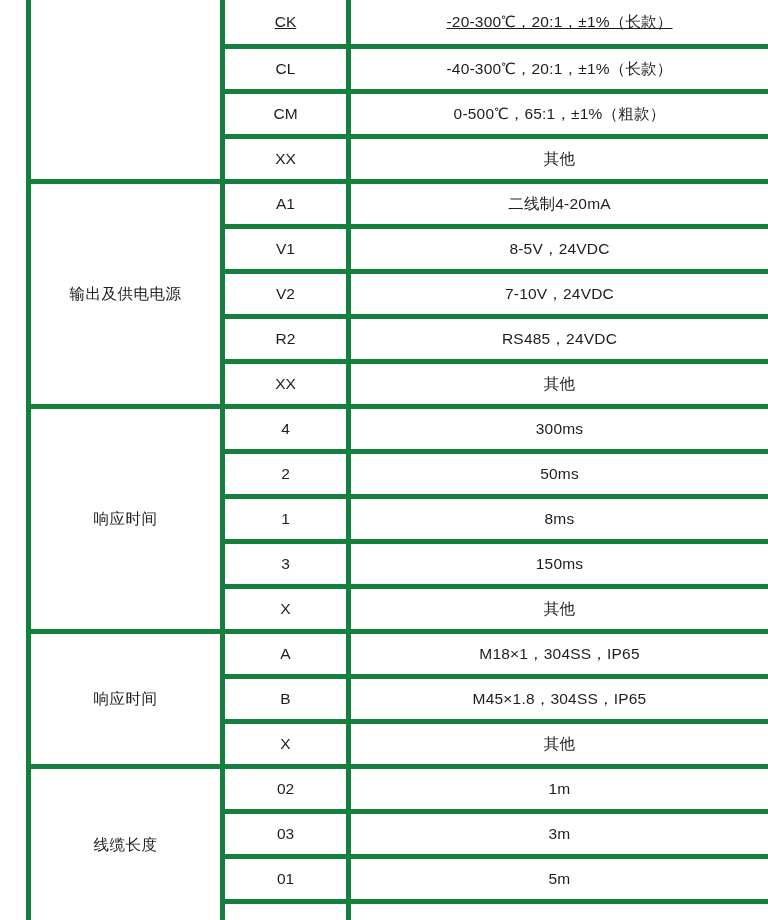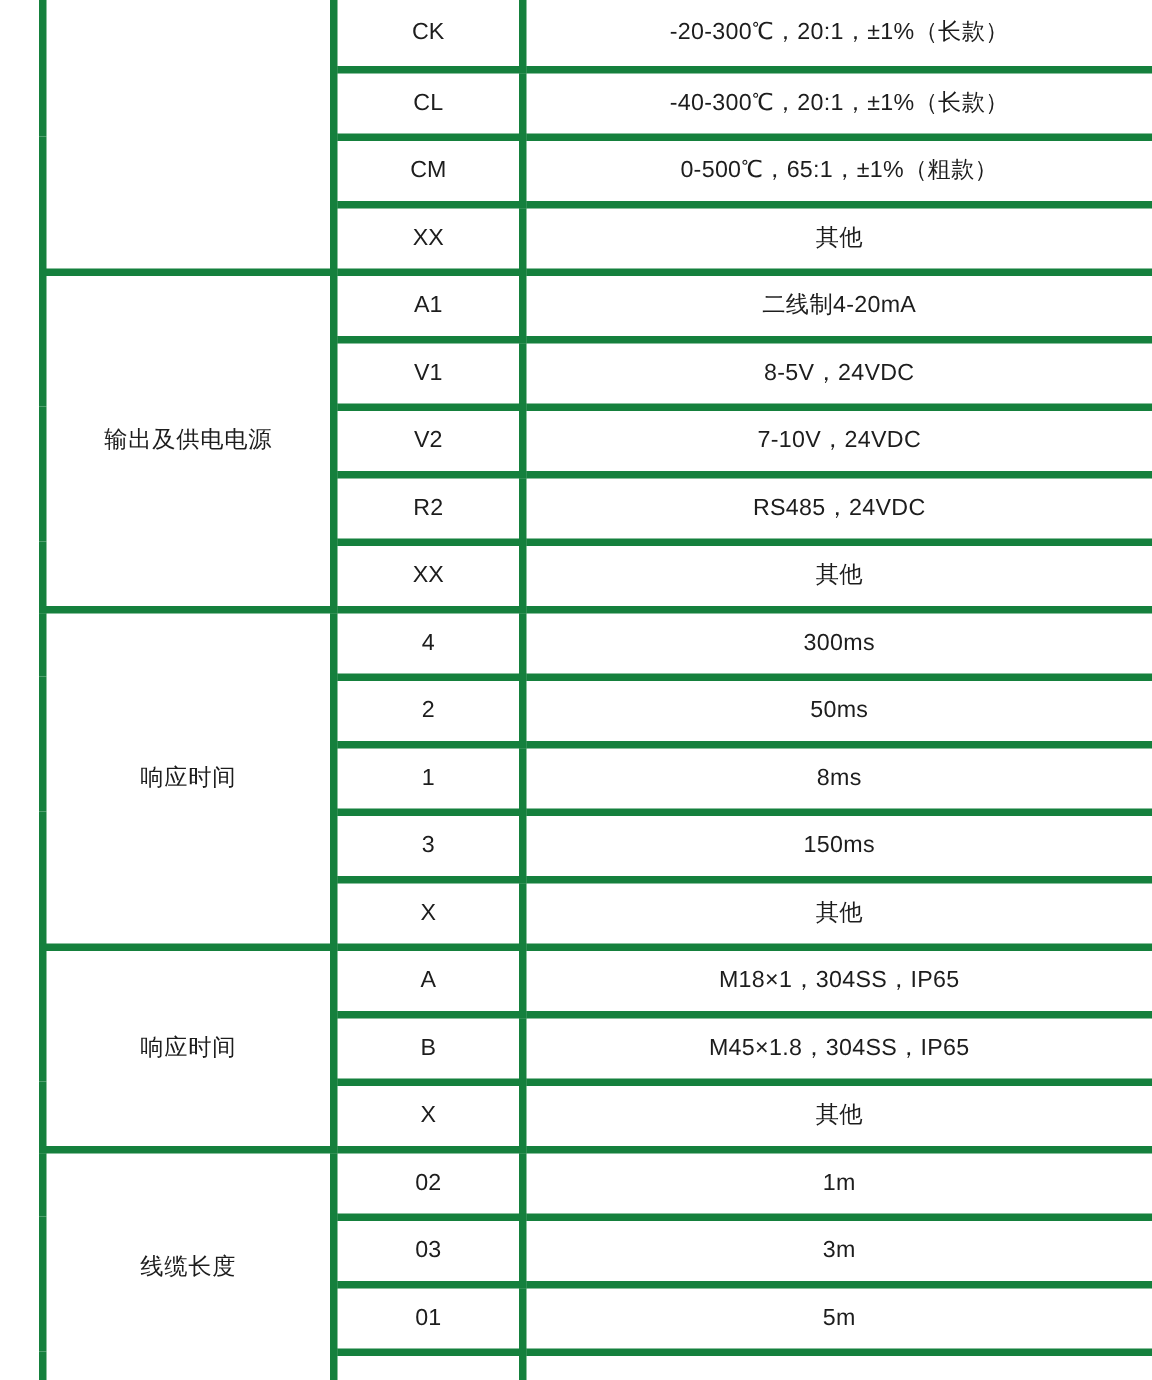--- a/index.html
+++ b/index.html
@@ -51,20 +51,21 @@
   }
   td.desc {
     font-size: 15.5px;
     letter-spacing: 0.2px;
     margin-left: 41px;
   }
   
   tr.clipped-top td {
     height: 46px;
     border-top: none;
+    text-decoration: underline;
   }
   
   td.group.no-top { border-top: none; }
   
   tr.clipped-bottom td {
     height: 22px;
     border-bottom: none;
   }
 </style>
 </head>

